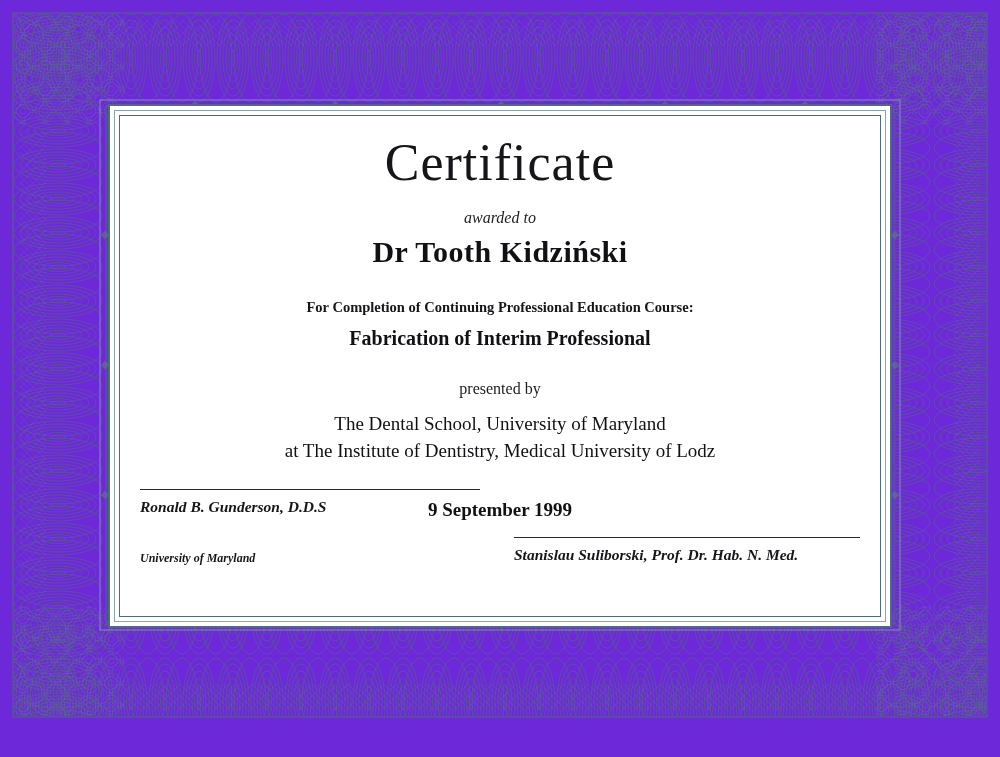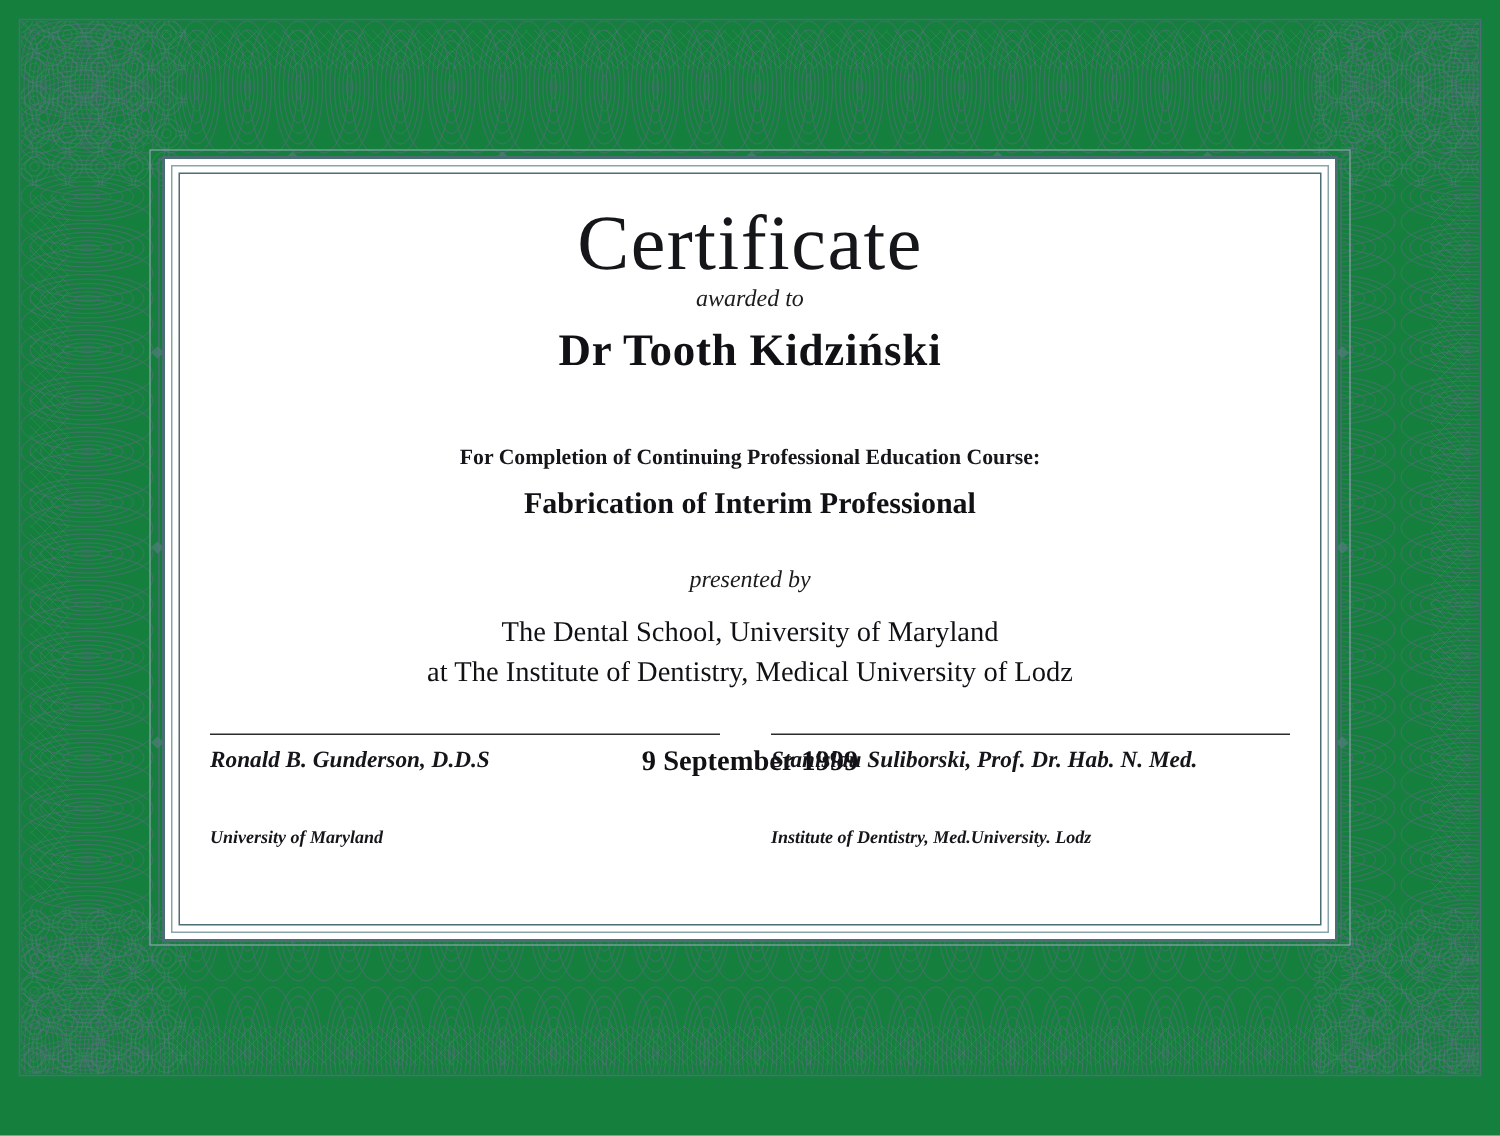--- a/index.html
+++ b/index.html
@@ -11,21 +11,21 @@
     width: 1000px;
     height: 757px;
     font-family: "Liberation Serif", serif;
     overflow: hidden;
   }
 
   .certificate {
     position: relative;
     width: 1000px;
     height: 757px;
-    background: #15803d;
+    background: #6d28d9;
     box-sizing: border-box;
   }
 
   
   .border-deco {
     position: absolute;
     left: 12px;
     top: 12px;
     width: 976px;
     height: 706px;
@@ -85,48 +85,48 @@
     font-weight: 400;
     letter-spacing: 1px;
     margin-top: 16px;
     line-height: 1.05;
     color: #15161a;
   }
 
   .awarded-to {
     font-style: italic;
     font-size: 16px;
+    margin-top: 18px;
     color: #1c1c1c;
   }
 
   .recipient {
     font-size: 30px;
     font-weight: bold;
     margin-top: 8px;
     letter-spacing: 0.5px;
     color: #101114;
   }
 
   .course-intro {
     font-size: 14.5px;
     font-weight: bold;
-    margin-top: 46px;
+    margin-top: 30px;
     color: #15161a;
   }
 
   .course-title {
     font-size: 20px;
     font-weight: bold;
     margin-top: 9px;
     line-height: 1.35;
     color: #101114;
   }
 
   .presented-by {
-    font-style: italic;
     font-size: 16px;
     margin-top: 28px;
   }
 
   .presenter {
     font-size: 19px;
     font-weight: normal;
     margin-top: 12px;
     line-height: 1.45;
     color: #101114;
@@ -298,20 +298,19 @@
 
       <div class="signatures">
         <div class="sig">
           <div class="sig-line"></div>
           <div class="sig-name">Ronald B. Gunderson, D.D.S</div>
           <div class="sig-org">University of Maryland</div>
         </div>
         <div class="sig right">
           <div class="sig-line"></div>
           <div class="sig-name">Stanislau Suliborski, Prof. Dr. Hab. N. Med.</div>
-          <div class="sig-org">Institute of Dentistry, Med.University. Lodz</div>
         </div>
       </div>
 
     </div>
   </div>
 
 </div>
 
 </body></html>

